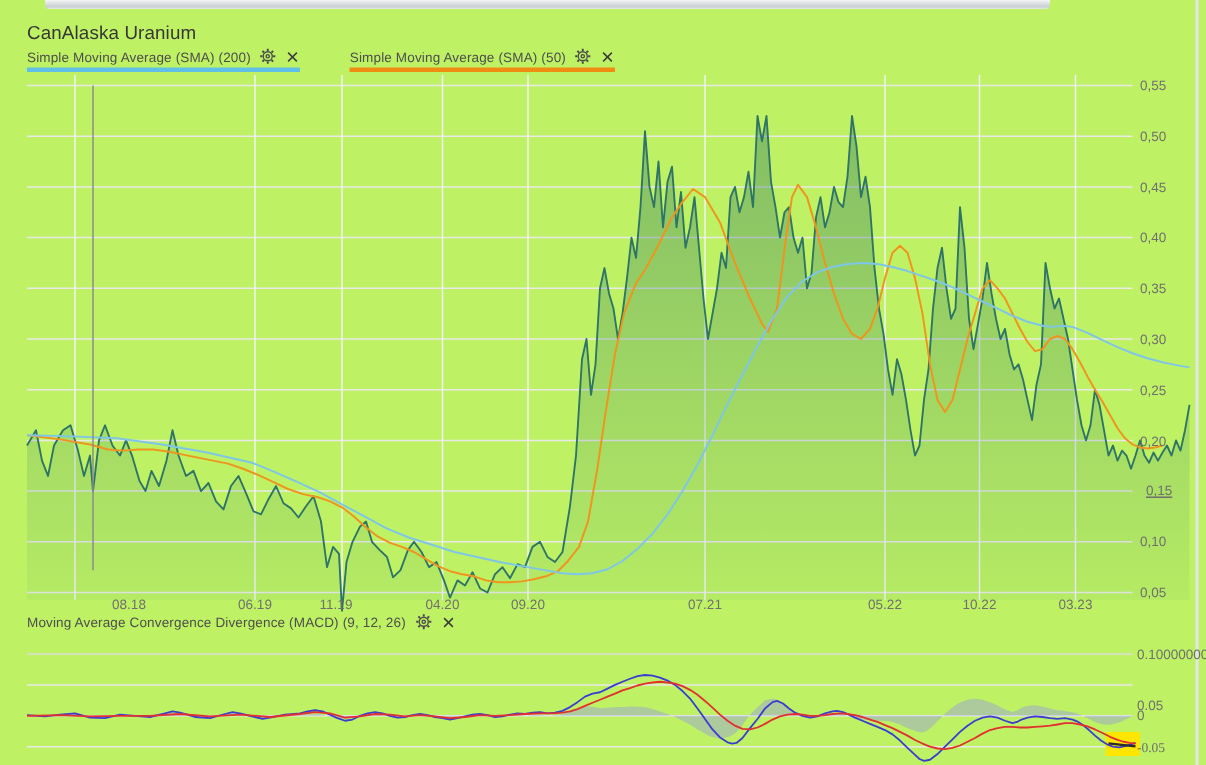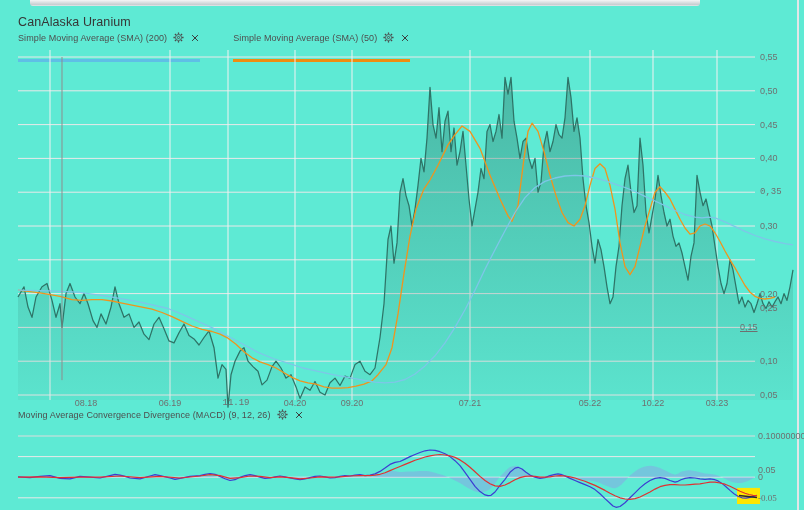--- a/index.html
+++ b/index.html
@@ -1,25 +1,25 @@
 <!DOCTYPE html>
 <html><head>
 <meta charset="utf-8">
 <style>
   html,body{margin:0;padding:0;background:#fff;}
-  .app{position:relative;width:804px;height:510px;background:#5eead4;overflow:hidden;
+  .app{position:relative;width:804px;height:510px;background:#bef264;overflow:hidden;
        font-family:"Liberation Sans",sans-serif;text-align:right;-webkit-font-smoothing:antialiased;}
   .top-strip{position:absolute;left:30px;top:0;width:670px;height:6px;
        background:linear-gradient(180deg,#f4f5f6 0%,#d6dbdd 50%,#c7ced1 78%,#e9ebec 100%);
        border-radius:0 0 3px 3px;}
   .right-border{position:absolute;left:797px;top:0;width:2px;height:510px;background:#e2e6e8;}
   .page-title{position:absolute;left:18px;top:15px;margin:0;font-size:12.5px;font-weight:400;
        color:#363636;letter-spacing:.1px;}
   .chips{position:absolute;left:18px;top:32px;display:flex;align-items:flex-end;}
-  .chip{display:flex;align-items:center;padding-bottom:16px;border-bottom:3px solid transparent;
+  .chip{display:flex;align-items:center;padding-bottom:2px;border-bottom:3px solid transparent;
        margin-right:33px;}
   .chip-label{font-size:9px;color:#4e4e4e;white-space:nowrap;letter-spacing:.1px;}
   .icon{display:inline-flex;margin-left:6px;cursor:pointer;}
   .icon svg{display:block;}
   .macd-chip{position:absolute;left:18px;top:409px;display:flex;align-items:center;}
   #chart-svg{position:absolute;left:0;top:0;}
   #axis-layer{position:absolute;left:0;top:0;width:804px;height:434px;pointer-events:none;}
   .tick{position:absolute;font-size:9px;color:#6f6f6f;white-space:nowrap;}
   .xc{transform:translateX(-50%);}
 </style>
@@ -153,30 +153,30 @@
           <line x1="19" y1="5" x2="5" y2="19"></line>
       </svg>
     </span>
   </div>
 
   <div id="axis-layer">
       <span class="tick" style="left: 760px; top: 52px;">0,55</span>
       <span class="tick" style="left: 760px; top: 85.8px;">0,50</span>
       <span class="tick" style="left: 760px; top: 119.6px;">0,45</span>
       <span class="tick" style="left: 760px; top: 153.4px;">0,40</span>
-      <span class="tick" style="left: 760px; top: 187.2px; font-family: Liberation Mono, monospace;">0,35</span>
+      <span class="tick" style="left: 760px; top: 187.2px;">0,35</span>
       <span class="tick" style="left: 760px; top: 221px;">0,30</span>
-      <span class="tick" style="left: 760px; top: 254.8px; margin-top: 48px;">0,25</span>
+      <span class="tick" style="left: 760px; top: 254.8px;">0,25</span>
       <span class="tick" style="left: 760px; top: 288.6px;">0,20</span>
-      <span class="tick" style="left: 740px; top: 322.4px; text-decoration: underline;">0,15</span>
+      <span class="tick" style="left: 764px; top: 322.4px; text-decoration: underline;">0,15</span>
       <span class="tick" style="left: 760px; top: 356.2px;">0,10</span>
       <span class="tick" style="left: 760px; top: 390px;">0,05</span>
       <span class="tick xc" style="left: 50px; top: 398px; margin-left: 36px;">08.18</span>
       <span class="tick xc" style="left: 170px; top: 398px;">06.19</span>
-      <span class="tick xc" style="left: 236px; top: 398px; font-family: Liberation Mono, monospace;">11.19</span>
+      <span class="tick xc" style="left: 224px; top: 398px;">11.19</span>
       <span class="tick xc" style="left: 295px; top: 398px;">04.20</span>
       <span class="tick xc" style="left: 352px; top: 398px;">09.20</span>
       <span class="tick xc" style="left: 470px; top: 398px;">07.21</span>
       <span class="tick xc" style="left: 590px; top: 398px;">05.22</span>
       <span class="tick xc" style="left: 653px; top: 398px;">10.22</span>
       <span class="tick xc" style="left: 717px; top: 398px;">03.23</span>
       <span class="tick" style="left: 758px; top: 431px;">0.10000000</span>
       <span class="tick" style="left: 758px; top: 451.6px; margin-top: 13px;">0.05</span>
       <span class="tick" style="left: 758px; top: 472.2px;">0</span>
       <span class="tick" style="left: 758px; top: 492.8px; font-family: Liberation Serif, serif;">-0.05</span>

